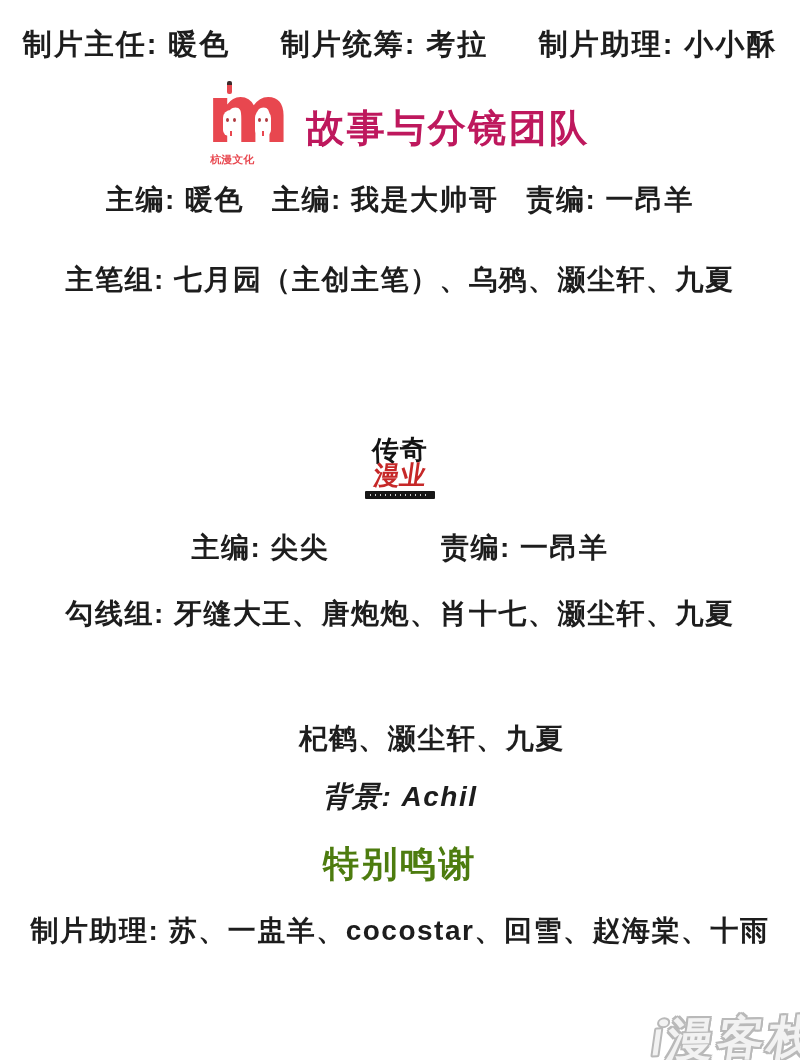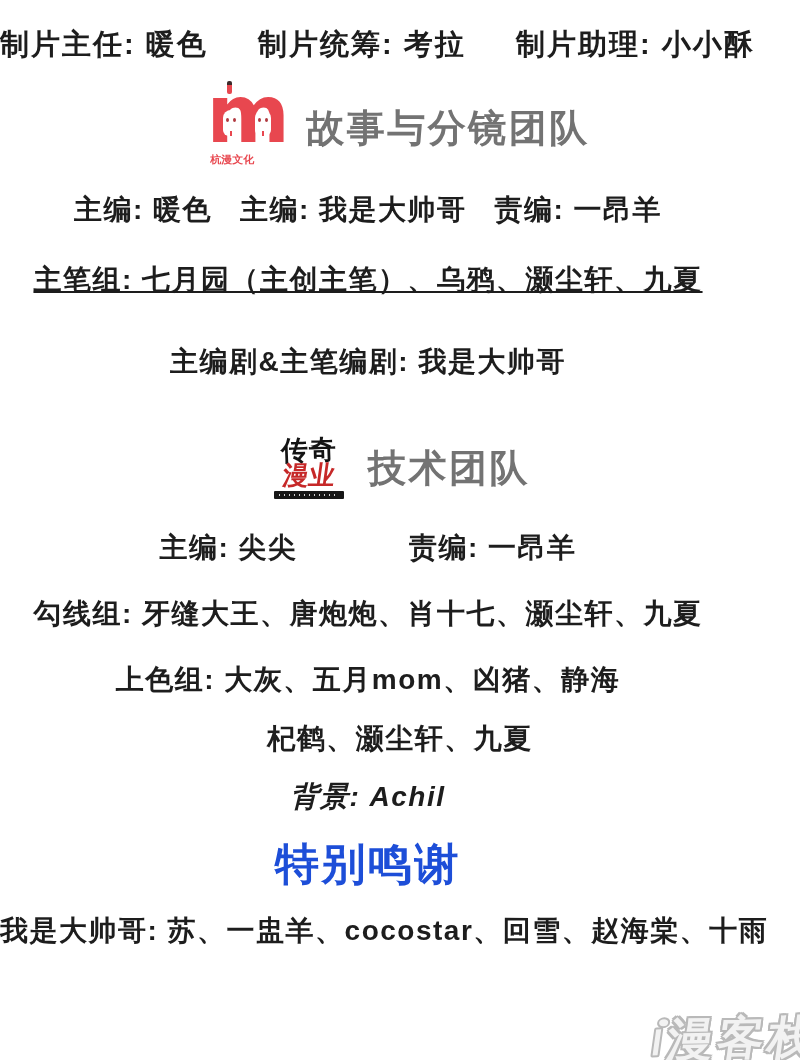--- a/index.html
+++ b/index.html
@@ -9,59 +9,59 @@
     position: relative;
     overflow: hidden;
     font-family: "Liberation Sans", "DejaVu Sans", sans-serif;
   }
   .page {
     position: absolute; inset: 0;
     background: #ffffff;
   }
   
   .row {
-    position: absolute; left: 0; width: 736px;
+    position: absolute; left: 0; width: 800px;
     text-align: center;
     font-weight: 700;
     font-size: 28px;
     line-height: 34px;
     color: #1d1d1d;
     letter-spacing: 1.5px;
     white-space: pre;
   }
   .r-top   { top: 27px; font-size: 29px; letter-spacing: 2px; }
-  .r-s1a   { top: 193px; }
-  .r-s1b   { top: 263px; text-decoration: underline; }
+  .r-s1a   { top: 183px; }
+  .r-s1b   { top: 263px; }
   .r-s1c   { top: 345px; }
   .r-t1    { top: 531px; }
   .r-t2    { top: 597px; }
   .r-t3    { top: 663px; }
   .r-t4    { top: 722px; margin-left: 32px; }
   .r-t5    { top: 780px; font-style: italic; }
   .r-hist  { top: 914px; }
 
   
   .section-header {
     position: absolute; left: 0; width: 800px;
     display: flex; align-items: center; justify-content: center;
     gap: 20px;
   }
   .hdr1 { top: 90px; height: 76px; }
   .hdr2 { top: 422px; height: 92px; }
   .section-title {
     font-size: 38px;
     font-weight: 900;
-    color: #737373;
+    color: #be185d;
     letter-spacing: 2.5px;
     white-space: pre;
   }
   .r-st {
     top: 847px;
-    font-size: 44px; font-weight: 900;
-    color: #1d4ed8; letter-spacing: 2.5px;
+    font-size: 36px; font-weight: 900;
+    color: #4d7c0f; letter-spacing: 2.5px;
   }
 
   
   .logo1 { position: relative; width: 76px; height: 74px; flex: none; }
   .logo1 .ear {
     position: absolute; top: -10px; left: 17px;
     width: 5px; height: 13px;
     background: #e8474f;
     border-top: 4px solid #3c2a2a;
     border-radius: 2px;
@@ -180,35 +180,32 @@
       <div class="m-glyph">m</div>
       <div class="critter c-left"></div>
       <div class="critter c-right"></div>
       <div class="caption">杭漫文化</div>
     </div>
     <div class="section-title">故事与分镜团队</div>
   </div>
 
   <div class="row r-s1a">主编: 暖色   主编: 我是大帅哥   责编: 一昂羊</div>
   <div class="row r-s1b">主笔组: 七月园（主创主笔）、乌鸦、灏尘轩、九夏</div>
-  <div class="row r-s1c">主编剧&amp;主笔编剧: 我是大帅哥</div>
 
   <div class="section-header hdr2">
     <div class="logo2">
       <div class="l2top">传奇</div>
       <div class="l2bot">漫业</div>
       <div class="l2banner"></div>
     </div>
-    <div class="section-title">技术团队</div>
   </div>
 
   <div class="row r-t1">主编: 尖尖            责编: 一昂羊</div>
   <div class="row r-t2">勾线组: 牙缝大王、唐炮炮、肖十七、灏尘轩、九夏</div>
-  <div class="row r-t3">上色组: 大灰、五月mom、凶猪、静海</div>
   <div class="row r-t4">杞鹤、灏尘轩、九夏</div>
   <div class="row r-t5">背景: Achil</div>
 
   <div class="row r-st">特别鸣谢</div>
-  <div class="row r-hist">我是大帅哥: 苏、一盅羊、cocostar、回雪、赵海棠、十雨</div>
+  <div class="row r-hist">制片助理: 苏、一盅羊、cocostar、回雪、赵海棠、十雨</div>
 
   <div class="watermark"><span class="wm-mark"></span><span>漫客栈</span></div>
 
 </div>
 
 </body></html>

